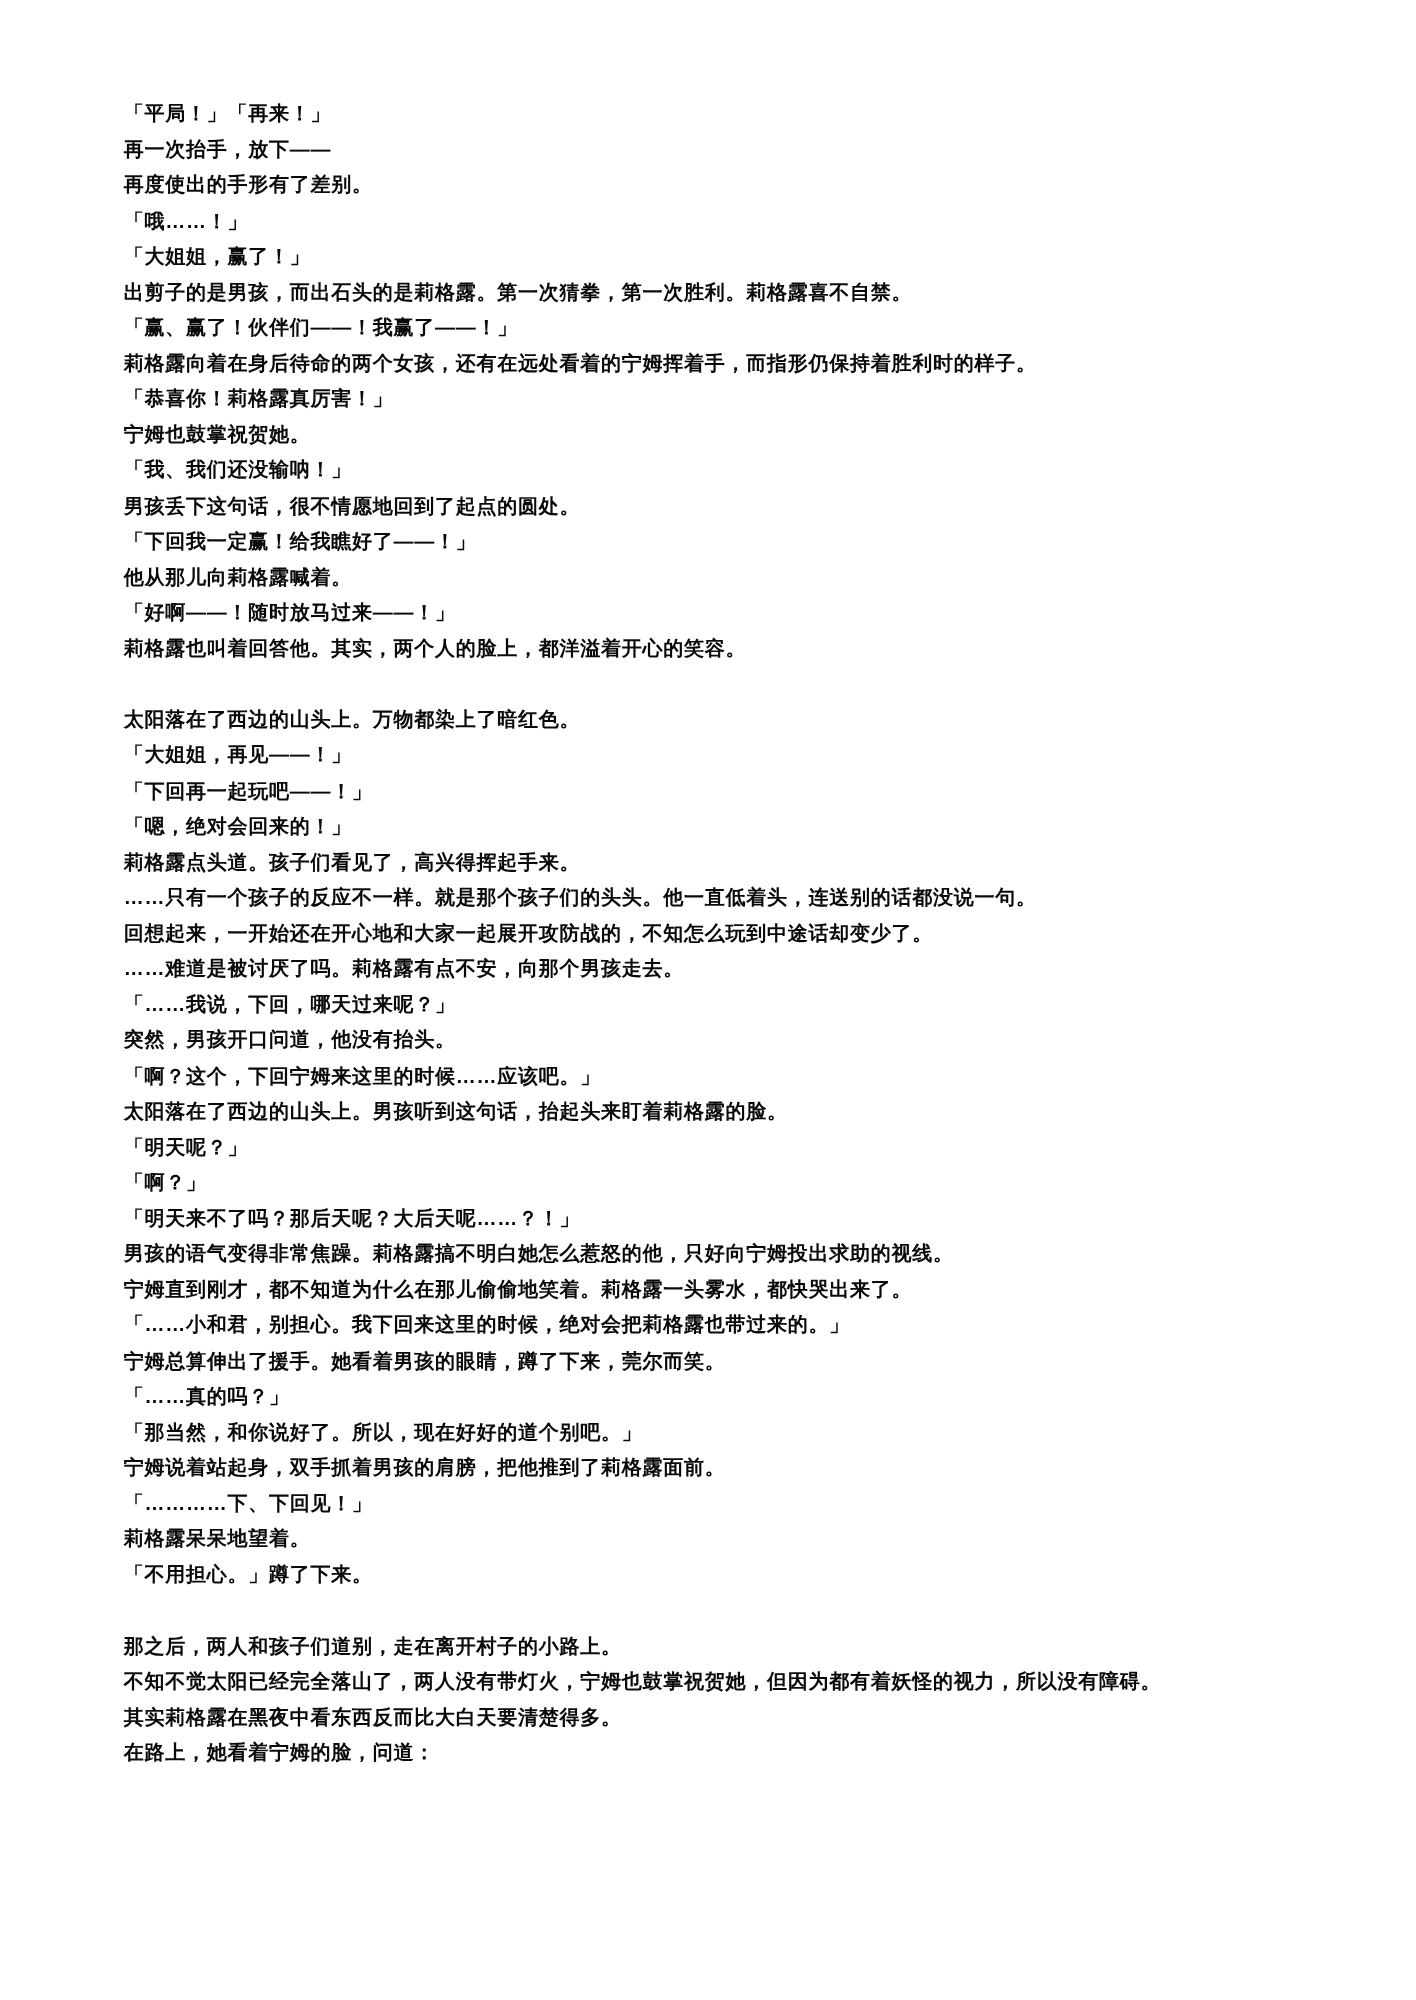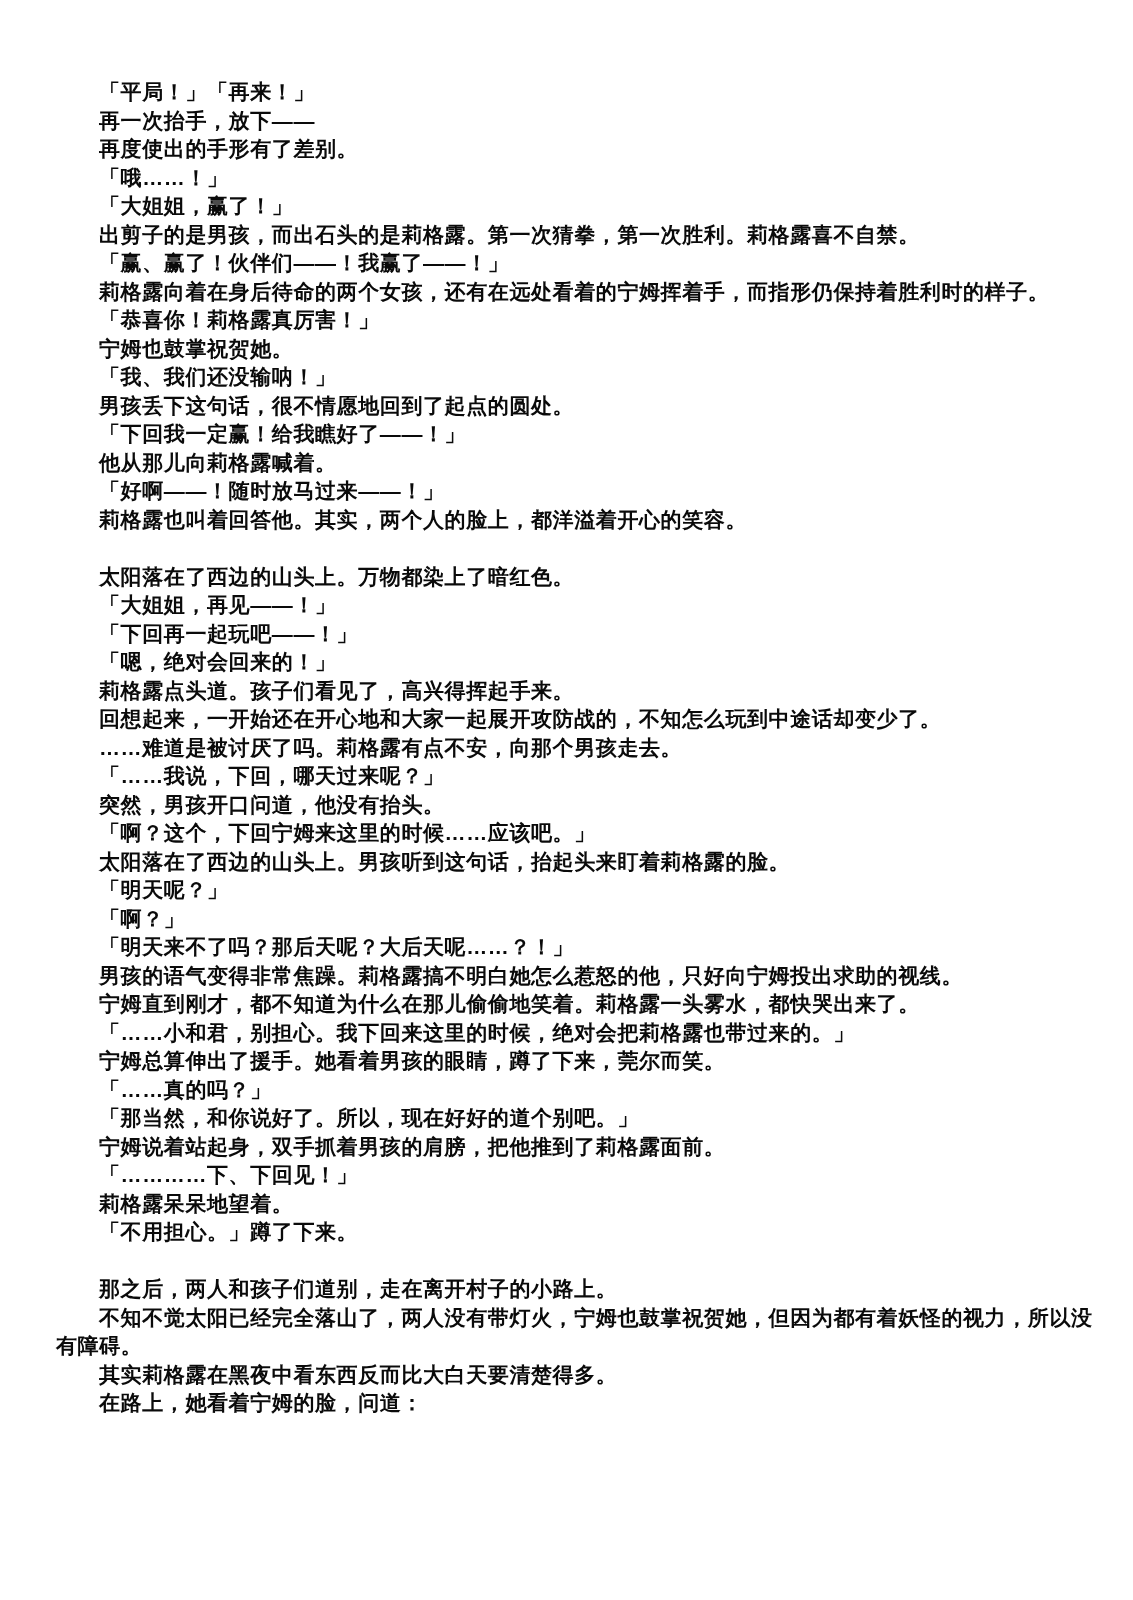--- a/index.html
+++ b/index.html
@@ -19,21 +19,21 @@
     height: 1600px;
     background: #ffffff;
     padding: 78px 30px 0 56px;
   }
   .text-block {
     width: 100%;
   }
   .line {
     margin: 0;
     padding: 0;
-    font-size: 21px;
+    font-size: 16px;
     line-height: 28.5px;
     font-weight: 700;
     color: #0a0a0a;
     letter-spacing: 0.6px;
     text-indent: 43px;
     text-align: left;
     word-break: break-all;
     overflow-wrap: anywhere;
   }
   .line.blank {
@@ -60,20 +60,21 @@
       <p class="line">「下回我一定赢！给我瞧好了——！」</p>
       <p class="line">他从那儿向莉格露喊着。</p>
       <p class="line">「好啊——！随时放马过来——！」</p>
       <p class="line">莉格露也叫着回答他。其实，两个人的脸上，都洋溢着开心的笑容。</p>
       <p class="line blank"></p>
       <p class="line">太阳落在了西边的山头上。万物都染上了暗红色。</p>
       <p class="line">「大姐姐，再见——！」</p>
       <p class="line">「下回再一起玩吧——！」</p>
       <p class="line">「嗯，绝对会回来的！」</p>
       <p class="line">莉格露点头道。孩子们看见了，高兴得挥起手来。</p>
+      <p class="line">……只有一个孩子的反应不一样。就是那个孩子们的头头。他一直低着头，连送别的话都没说一句。</p>
       <p class="line">回想起来，一开始还在开心地和大家一起展开攻防战的，不知怎么玩到中途话却变少了。</p>
       <p class="line">……难道是被讨厌了吗。莉格露有点不安，向那个男孩走去。</p>
       <p class="line">「……我说，下回，哪天过来呢？」</p>
       <p class="line">突然，男孩开口问道，他没有抬头。</p>
       <p class="line">「啊？这个，下回宁姆来这里的时候……应该吧。」</p>
       <p class="line">太阳落在了西边的山头上。男孩听到这句话，抬起头来盯着莉格露的脸。</p>
       <p class="line">「明天呢？」</p>
       <p class="line">「啊？」</p>
       <p class="line">「明天来不了吗？那后天呢？大后天呢……？！」</p>
       <p class="line">男孩的语气变得非常焦躁。莉格露搞不明白她怎么惹怒的他，只好向宁姆投出求助的视线。</p>

